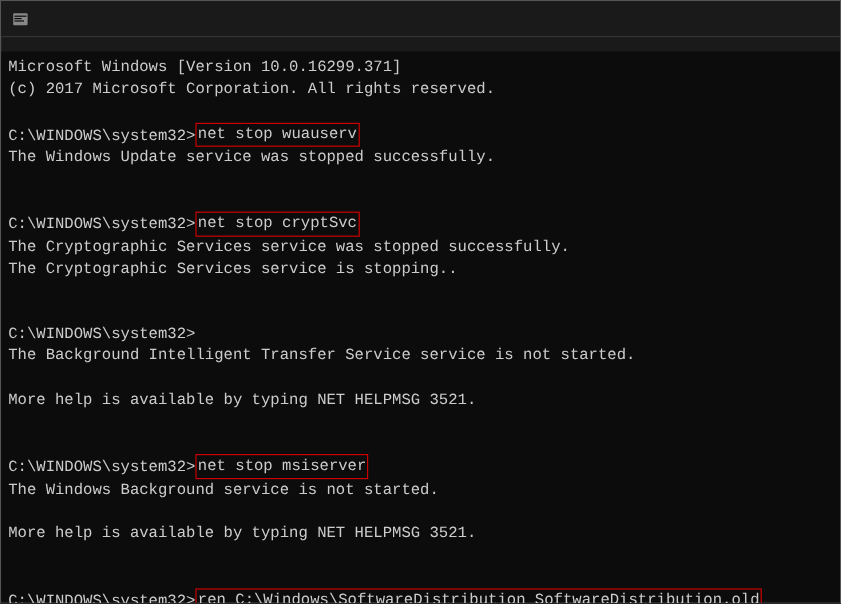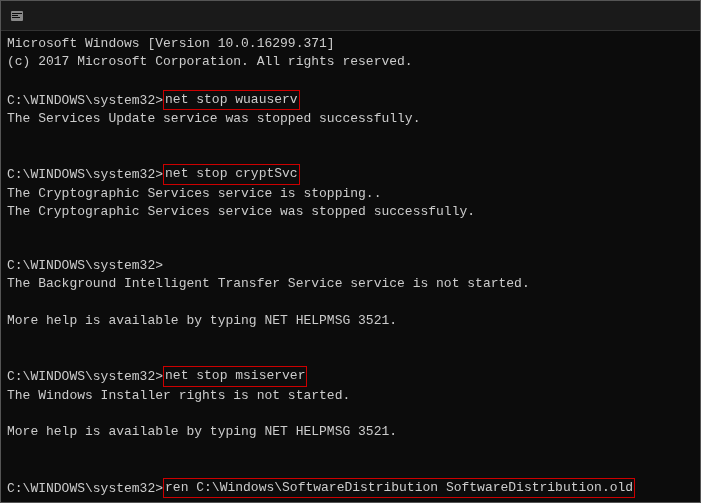--- a/index.html
+++ b/index.html
@@ -16,20 +16,21 @@
       font-size: 13px;
       overflow: hidden;
     }
 
     .window {
       width: 701px;
       height: 503px;
       display: flex;
       flex-direction: column;
       border: 1px solid #555;
+      gap: 12px;
     }
 
     .title-bar {
       background: #1a1a1a;
       height: 30px;
       display: flex;
       align-items: center;
       padding: 0 8px;
       flex-shrink: 0;
       border-bottom: 1px solid #333;
@@ -148,36 +149,36 @@
       <button class="title-btn"></button>
       <button class="title-btn close"></button>
     </div>
   </div>
   <div class="console-area">
     <div class="console-content" id="console-output">
     <span class="line">Microsoft Windows [Version 10.0.16299.371]</span>
         <span class="line">(c) 2017 Microsoft Corporation. All rights reserved.</span>
         <span class="line empty"> </span>
         <div class="cmd-line"><span class="prompt">C:\WINDOWS\system32&gt;</span><span class="cmd-highlight">net stop wuauserv</span></div>
-        <span class="line">The Services Update service was stopped successfully.</span>
+        <span class="line">The Windows Update service was stopped successfully.</span>
         <span class="line empty"> </span>
         <span class="line empty"> </span>
         <div class="cmd-line"><span class="prompt">C:\WINDOWS\system32&gt;</span><span class="cmd-highlight">net stop cryptSvc</span></div>
+        <span class="line">The Cryptographic Services service was stopped successfully.</span>
         <span class="line">The Cryptographic Services service is stopping..</span>
-        <span class="line">The Cryptographic Services service was stopped successfully.</span>
         <span class="line empty"> </span>
         <span class="line empty"> </span>
         <div class="cmd-line"><span class="prompt">C:\WINDOWS\system32&gt;</span></div>
         <span class="line">The Background Intelligent Transfer Service service is not started.</span>
         <span class="line empty"> </span>
         <span class="line">More help is available by typing NET HELPMSG 3521.</span>
         <span class="line empty"> </span>
         <span class="line empty"> </span>
         <div class="cmd-line"><span class="prompt">C:\WINDOWS\system32&gt;</span><span class="cmd-highlight">net stop msiserver</span></div>
-        <span class="line">The Windows Installer rights is not started.</span>
+        <span class="line">The Windows Background service is not started.</span>
         <span class="line empty"> </span>
         <span class="line">More help is available by typing NET HELPMSG 3521.</span>
         <span class="line empty"> </span>
         <span class="line empty"> </span>
         <div class="cmd-line"><span class="prompt">C:\WINDOWS\system32&gt;</span><span class="cmd-highlight">ren C:\Windows\SoftwareDistribution SoftwareDistribution.old</span></div>
       </div>
   </div>
 </div>
 
 </body></html>

